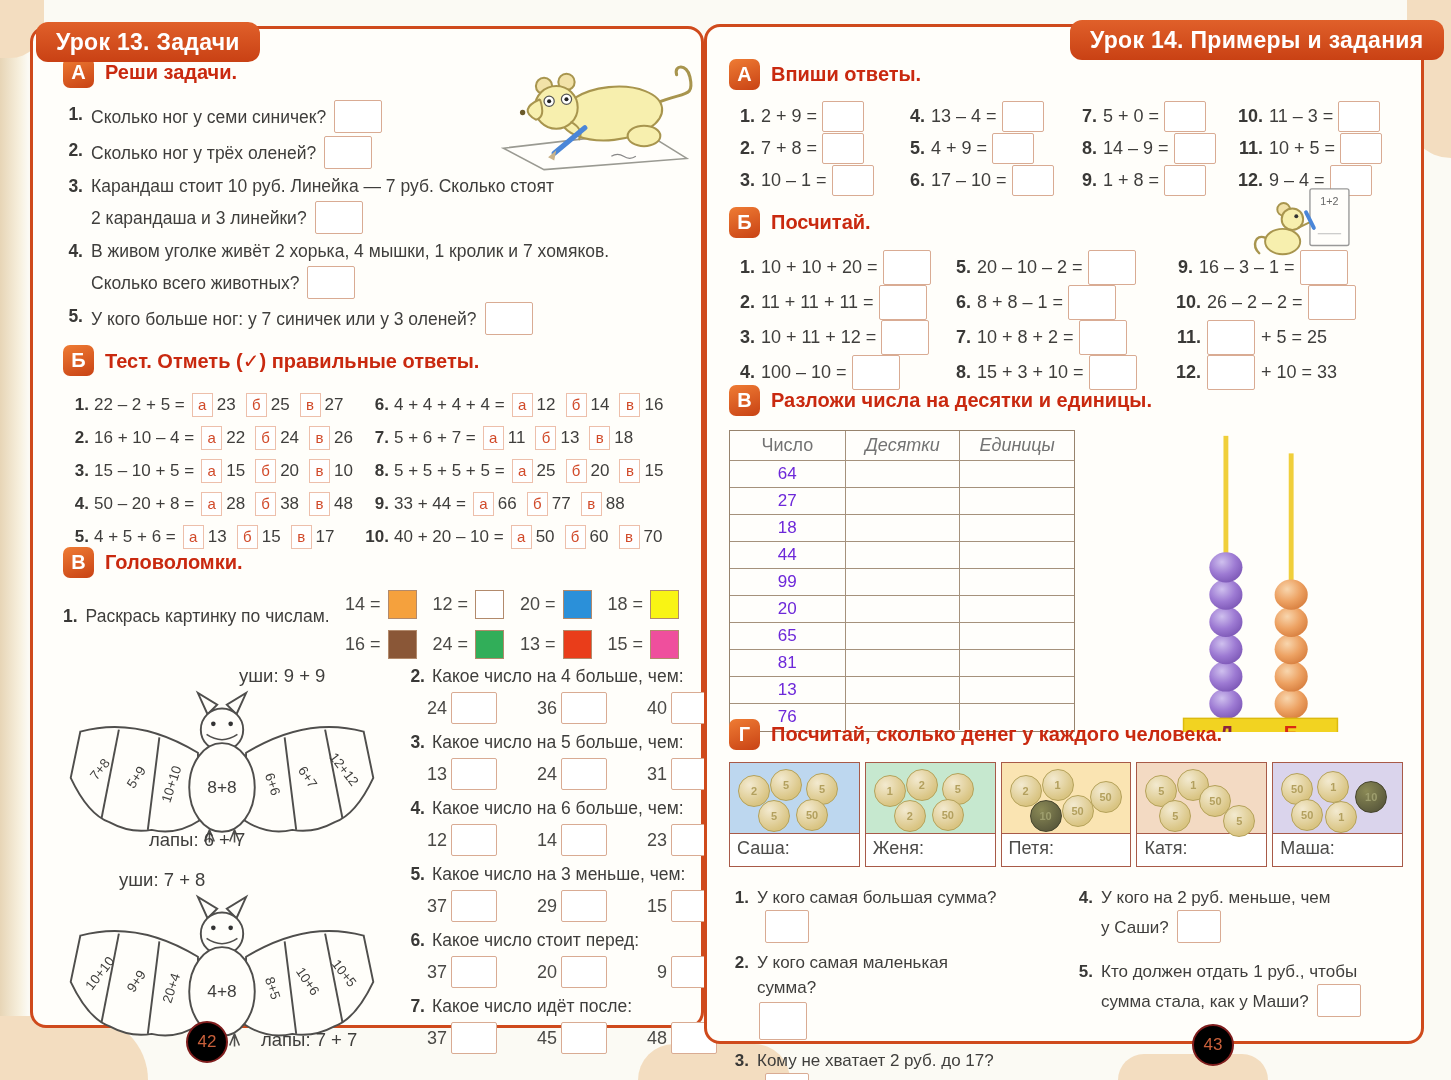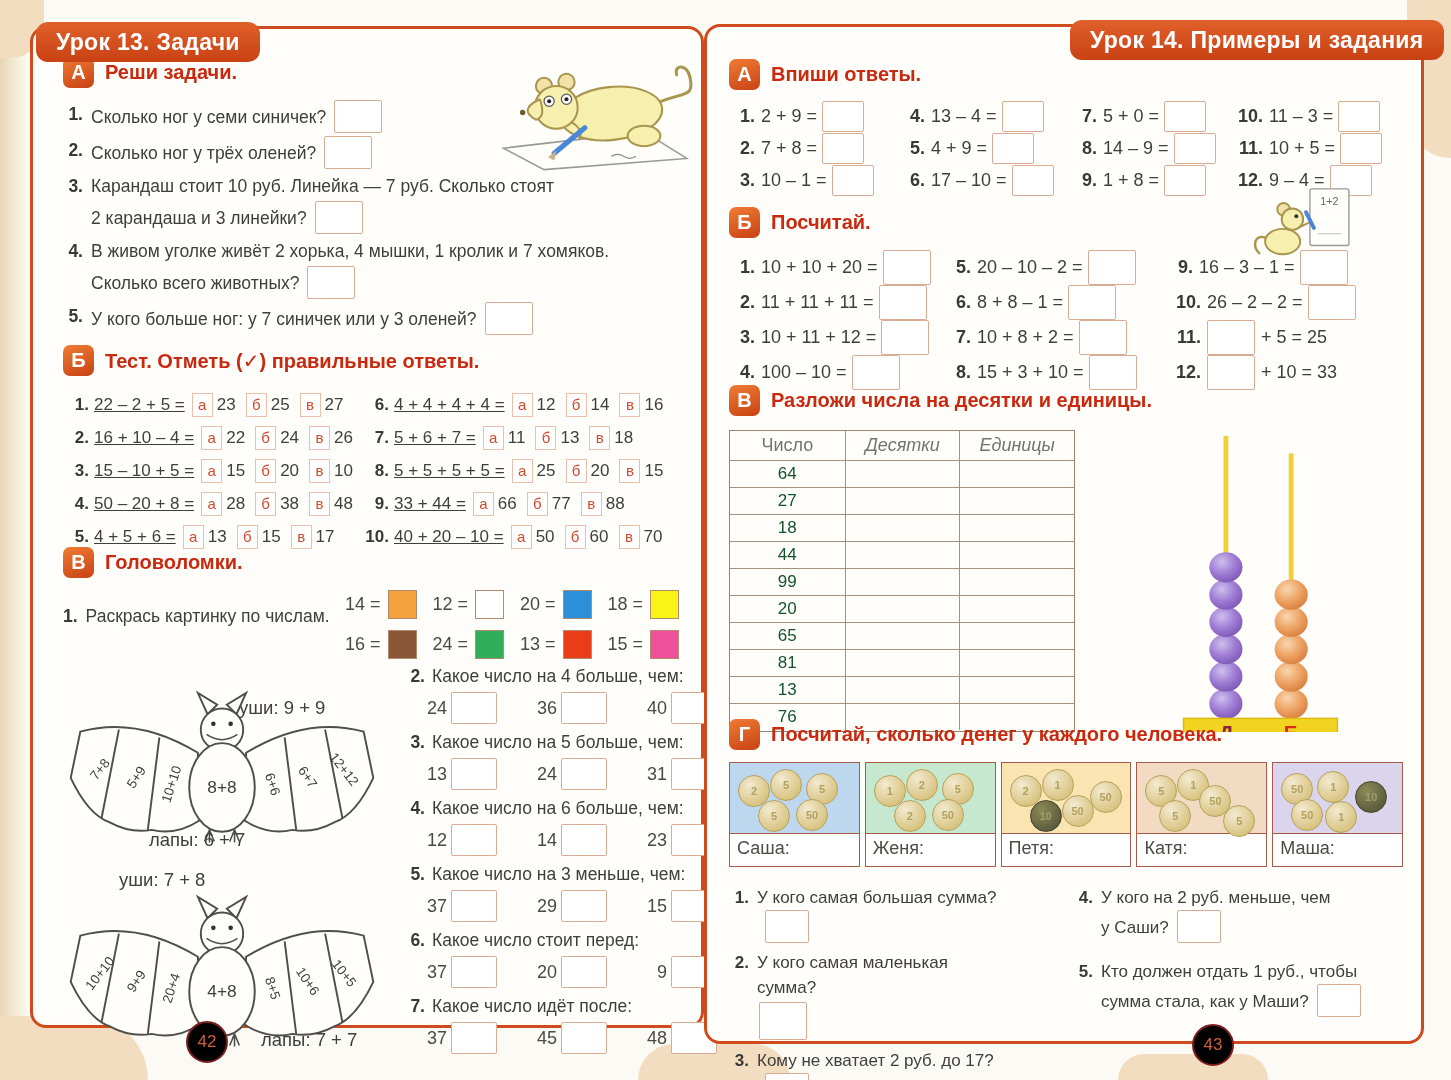--- a/index.html
+++ b/index.html
@@ -52,38 +52,38 @@
   .a-item .abox{width:46px;height:31px;vertical-align:-10px;margin-left:8px;}
   .a-text{max-width:560px;}
   .a-text.narrow{max-width:430px;}
   #lp-rat{position:absolute;right:6px;top:24px;width:204px;height:120px;z-index:4;}
   
   #lp-b{position:absolute;left:30px;top:316px;width:622px;}
   .test-grid{margin-top:12px;display:grid;grid-template-columns:300px 1fr;
     grid-auto-flow:column;grid-template-rows:repeat(5,33px);align-items:center;}
   .t-item{display:flex;align-items:center;font-size:17px;white-space:nowrap;}
   .t-item .inum{min-width:26px;text-align:right;margin-right:5px;}
-  .t-expr{margin-right:7px;text-decoration:underline;}
+  .t-expr{margin-right:7px;}
   .optbox{width:19px;height:22px;border:1.3px solid #edbfab;background:#fff;
     color:#d14a2a;font-size:15px;display:inline-flex;align-items:center;
     justify-content:center;flex:none;}
   .t-val{margin:0 10px 0 4px;}
   
   #lp-v{position:absolute;left:30px;top:518px;width:626px;}
   .v-row1{display:flex;margin-top:12px;}
   .v-task{width:282px;display:flex;gap:8px;font-size:17.5px;padding-top:16px;}
   .legend{flex:1;display:grid;grid-template-columns:repeat(4,1fr);gap:11px 6px;}
   .legend-cell{display:flex;align-items:center;gap:7px;font-size:18px;color:#4a4946;}
   .lbox{width:27px;height:27px;border:1.5px solid #b28a6c;flex:none;}
   .v-row2{display:flex;margin-top:6px;}
   .bats{position:relative;width:322px;height:392px;flex:none;}
   .bat-label{position:absolute;font-size:18.5px;color:#3f3e3c;white-space:nowrap;}
   .bats svg{position:absolute;width:318px;height:169px;}
   #bat1-svg{left:0;top:24px;}  #bat2-svg{left:0;top:228px;}
-  #bat1-ears{left:176px;top:0;margin-top:32px;} #bat1-paws{left:86px;top:164px;}
+  #bat1-ears{left:176px;top:0;} #bat1-paws{left:86px;top:164px;}
   #bat2-ears{left:56px;top:204px;} #bat2-paws{left:198px;top:364px;}
   .seg{font-size:14px;fill:#3f3e3c;}
   .bseg{font-size:18px;fill:#3f3e3c;}
   .lv-qs{flex:1;padding-left:20px;}
   .q-block{margin-bottom:7px;}
   .q-title{display:flex;gap:7px;font-size:17.5px;line-height:23px;}
   .q-title .inum{min-width:20px;text-align:right;}
   .q-vals{display:flex;align-items:center;margin:4px 0 0 6px;}
   .q-v{font-size:18px;width:36px;text-align:right;margin-right:4px;color:#4a4946;}
   .qbox{width:44px;height:30px;margin-right:24px;}
@@ -102,21 +102,21 @@
     grid-auto-flow:column;grid-template-rows:repeat(4,35px);align-items:center;}
   .eq-grid-b .eq{font-size:18px;}
   .bbox{width:46px;height:33px;}
   .prebox{margin-right:6px;}
   
   #rp-v{position:absolute;left:22px;top:358px;width:672px;}
   .v-flex{display:flex;margin-top:14px;}
   .vtable{width:344px;border:1.7px solid #97836d;background:#fffefb;}
   .vt-row{display:grid;grid-template-columns:1fr 1fr 1fr;}
   .vt-cell{height:26px;display:flex;align-items:center;justify-content:center;
-    border-bottom:1.2px solid #a5917c;font-size:17px;color:#14532d;}
+    border-bottom:1.2px solid #a5917c;font-size:17px;color:#6d28d9;}
   .vt-cell + .vt-cell{border-left:1.2px solid #a5917c;font-style:italic;}
   .vt-row.head .vt-cell{height:29px;color:#737373;font-size:18px;}
   .vt-row:last-child .vt-cell{border-bottom:none;}
   .abacus{margin-left:94px;width:182px;height:302px;}
   
   #rp-g{position:absolute;left:22px;top:692px;width:674px;}
   .panels{display:flex;gap:5px;margin-top:12px;}
   .panel{flex:1;border:1.6px solid #a85a48;background:#fff;}
   .panel-coins{height:70px;position:relative;}
   .panel-name{height:28px;font-size:18px;color:#4c4b49;padding:4px 0 0 7px;

